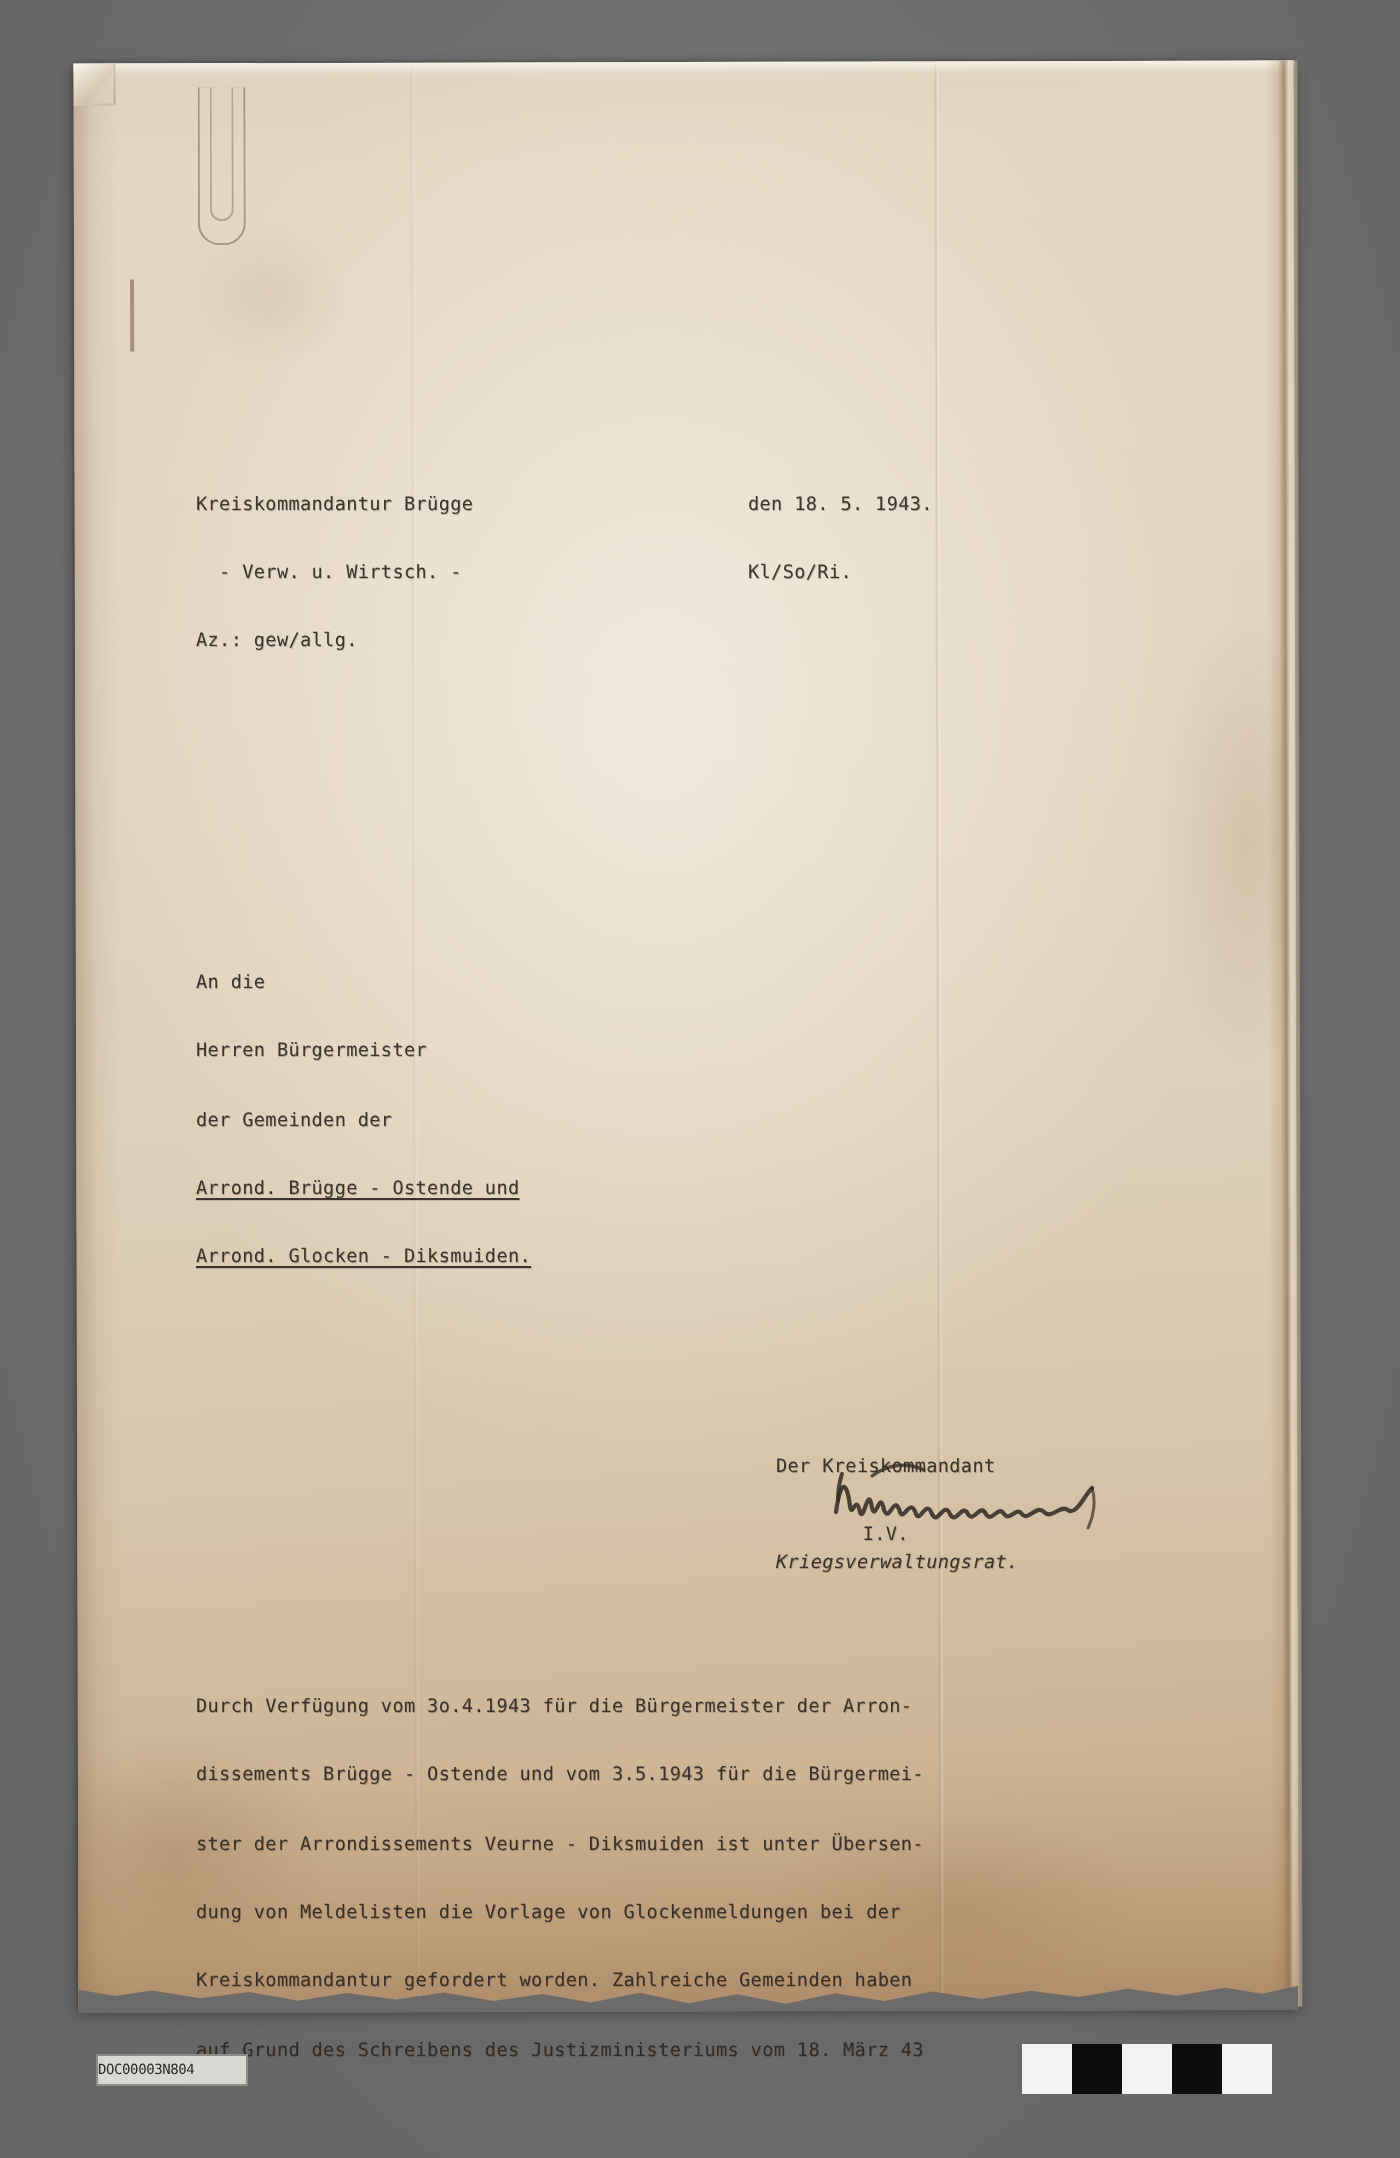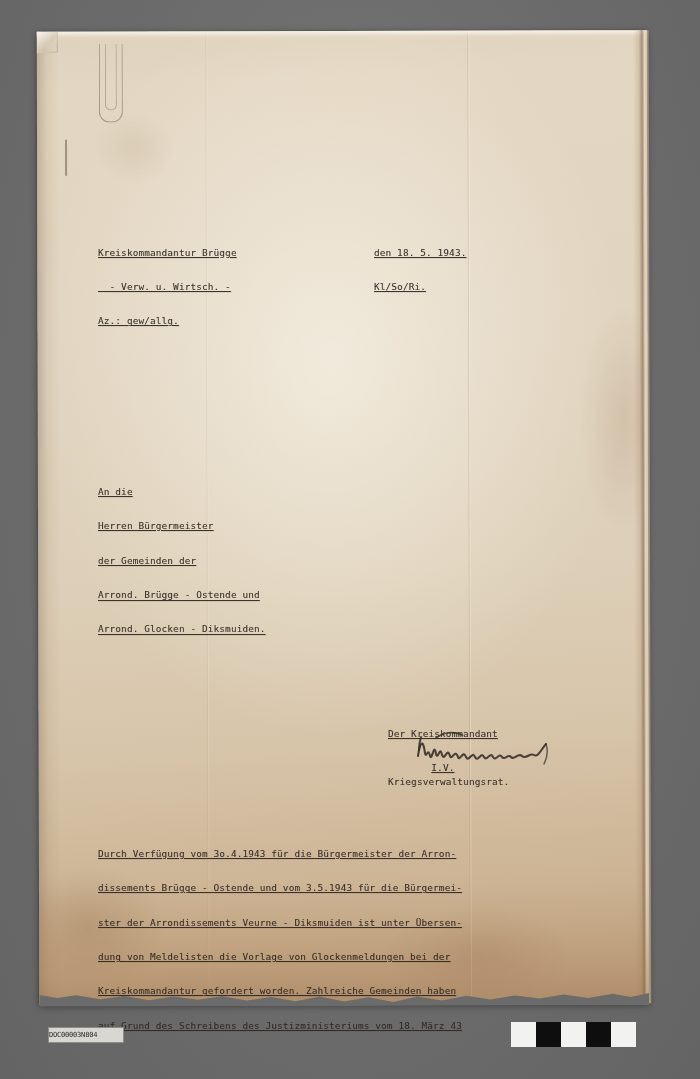--- a/index.html
+++ b/index.html
@@ -149,22 +149,22 @@
     width: 460px;
     color: #2b2520;
     font-family: "DejaVu Sans Mono", monospace;
     font-size: 9.3px;
     line-height: 11.45px;
     letter-spacing: 0.18px;
     white-space: pre;
     text-shadow: 0.35px 0.35px 0 rgba(72,58,44,0.34);
     opacity: 0.91;
   }
-  .blk { margin: 0; text-decoration: underline; }
-  .u { text-decoration-thickness: 1px; text-underline-offset: 1.5px; }
+  .blk { margin: 0; }
+  .u { text-decoration: underline; text-decoration-thickness: 1px; text-underline-offset: 1.5px; }
 
   #letterhead-row {
     position: relative;
     display: block;
   }
   #date-ref-block {
     position: absolute;
     left: 276px;
     top: 0;
     white-space: pre;
@@ -185,20 +185,21 @@
     top: 548px;
     width: 150px;
     height: 40px;
     pointer-events: none;
   }
   #role-line {
     position: absolute;
     left: 290px;
     top: 598px;
     white-space: pre;
+    font-style: italic;
   }
 
   
   #archive-label {
     position: absolute;
     left: 36px;
     top: 1027px;
     width: 74px;
     height: 14px;
     background: #d9d7d2;

